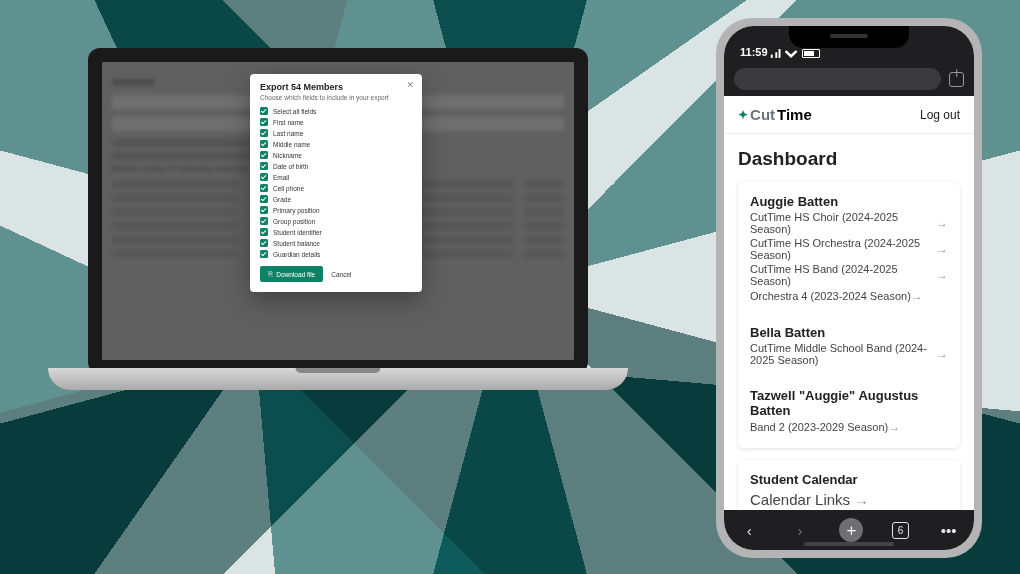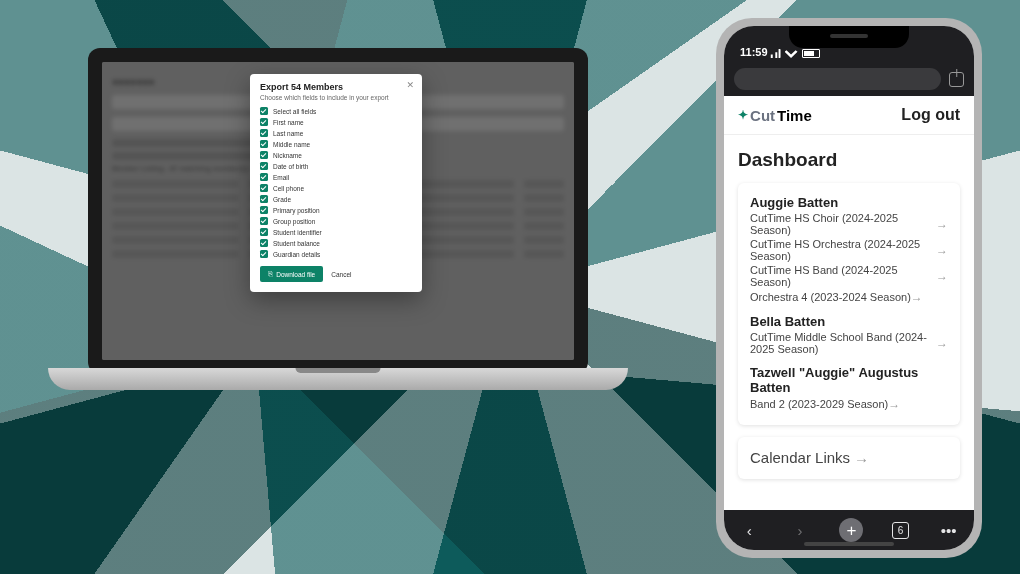--- a/index.html
+++ b/index.html
@@ -51,26 +51,26 @@
 .urlbar{height:34px;background:#1f1f22;display:flex;align-items:center;padding:0 10px;gap:8px}
 .url-field{flex:1;height:22px;background:#3a3a3d;border-radius:11px}
 .share-ic{width:15px;height:15px;border:1.5px solid #999;border-radius:3px;position:relative}
 .share-ic::after{content:"";position:absolute;left:50%;top:-4px;transform:translateX(-50%);width:1.5px;height:8px;background:#999}
 
 .app-header{display:flex;justify-content:space-between;align-items:center;padding:10px 14px;border-bottom:1px solid #eee}
 .logo{display:flex;align-items:center;gap:2px;font-weight:700;font-size:15px}
 .logo-cut{color:#6b7280}
 .logo-time{color:#000000}
 .logo-star{color:#0d8267;font-size:12px}
-.logout{font-size:16px;font-weight:700;color:#222;cursor:pointer}
+.logout{font-size:12px;font-weight:400;color:#222;cursor:pointer}
 
 .app-body{flex:1;overflow:auto;padding:14px}
 .dash-title{font-size:19px;font-weight:800;color:#222;margin-bottom:12px}
 .card{background:#fff;box-shadow:0 1px 4px rgba(0,0,0,0.12);border-radius:6px;padding:12px;margin-bottom:12px}
-.student-name{font-size:13px;font-weight:800;color:#222;margin-top:10px}
+.student-name{font-size:13px;font-weight:800;color:#222;margin-top:22px}
 .student-name:first-child{margin-top:0}
 .enroll{display:flex;justify-content:flex-start;align-items:center;font-size:11px;color:#444;margin:2px 0;cursor:pointer}
 .enroll .arr{color:#999;font-size:12px}
 .section-title{font-size:13px;font-weight:800;color:#222;margin-bottom:4px}
 .link-row{font-size:15px;color:#444;cursor:pointer}
 .link-row .arr{color:#999;margin-left:4px}
 .inactive{font-size:13px;font-weight:700;color:#aab0b8;cursor:pointer}
 .inactive .chev{margin-left:2px}
 
 .phone-nav{height:40px;background:#1f1f22;display:flex;justify-content:space-around;align-items:center}
@@ -274,20 +274,21 @@
             <span class="arr">→</span>
           </div>
           <div class="student-name">Tazwell "Auggie" Augustus Batten</div>
           <div class="enroll">
             <span>Band 2 (2023-2029 Season)</span>
             <span class="arr">→</span>
           </div>
         </div>
 
       <div class="card">
+        <div class="section-title">Student Calendar</div>
         <span class="link-row">
           <span>Calendar Links</span><span class="arr">→</span>
         </span>
       </div>
 
 
     </div>
 
     <div class="phone-nav">
       <span class="nav-ic">‹</span>

